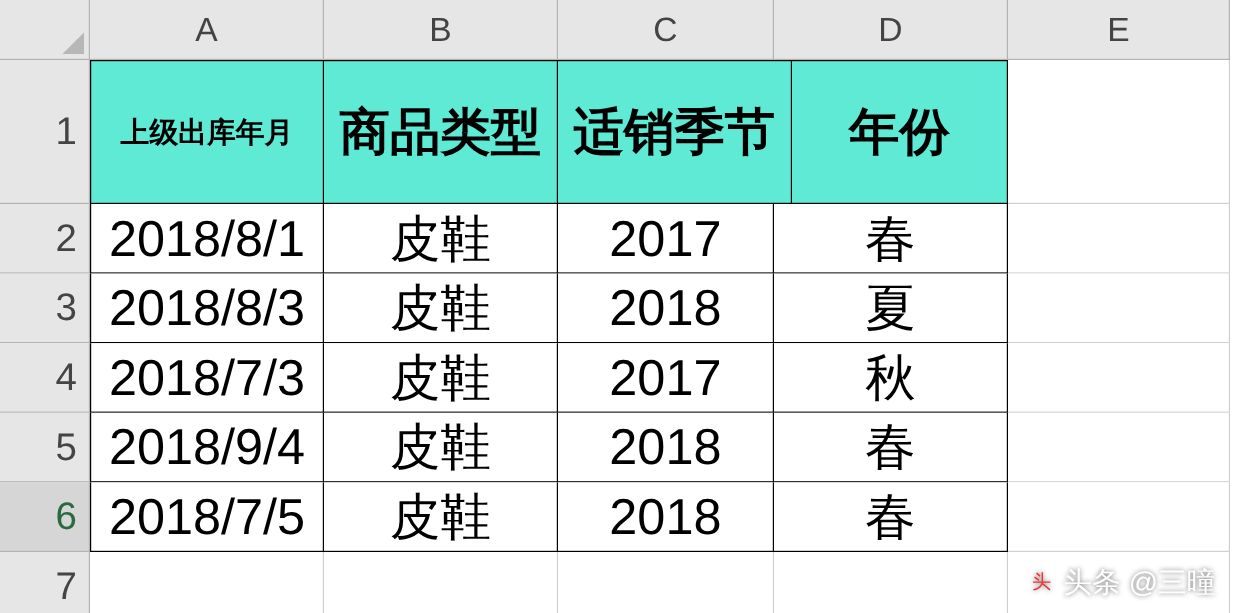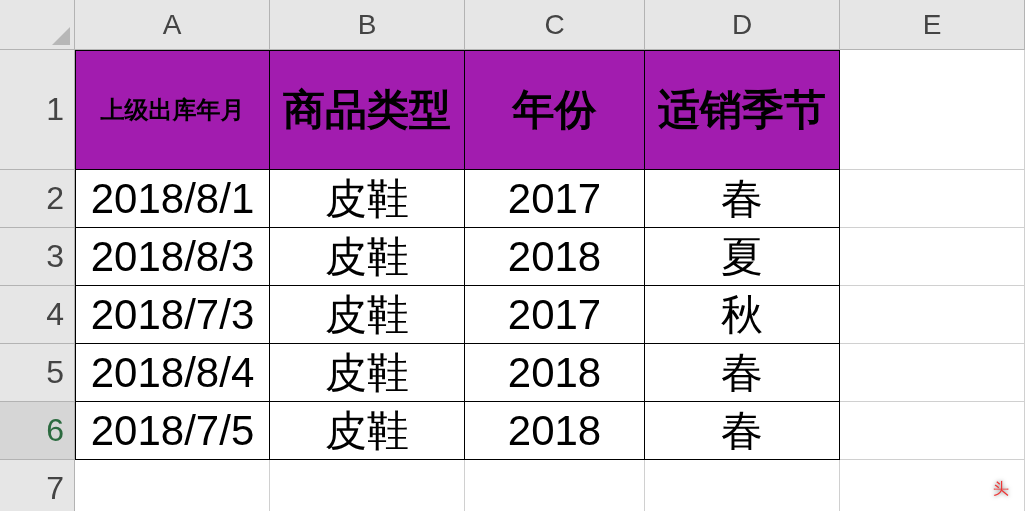--- a/index.html
+++ b/index.html
@@ -50,21 +50,21 @@
       border-right: 1px solid #d0d0d0;
       border-bottom: 1px solid #d0d0d0;
       display: flex; align-items: center; justify-content: center;
       font-size: 42px; color: #000;
       background: #fff;
     }
     .r-header .cell { height: 120px; }
     .r-data .cell, .r-data .row-h { height: 58px; }
     .r-header .row-h { height: 120px; }
     .hdr {
-      background: #a21caf;
+      background: #5eead4;
       font-weight: bold;
       border-right: 1px solid #000;
       border-bottom: 1px solid #000;
       border-top: 1px solid #000;
     }
     .hdr:first-of-type { border-left: 1px solid #000; }
     .hdr.small { font-size: 24px; font-weight: bold; }
     .data {
       border-right: 1px solid #000;
       border-bottom: 1px solid #000;
@@ -101,22 +101,22 @@
     <div class="col-h wB">B</div>
     <div class="col-h wC">C</div>
     <div class="col-h wD">D</div>
     <div class="col-h wE">E</div>
   </div>
 
   <div class="row r-header">
     <div class="row-h">1</div>
     <div class="cell hdr small wA first-col">上级出库年月</div>
     <div class="cell hdr wB">商品类型</div>
+    <div class="cell hdr wD">适销季节</div>
     <div class="cell hdr wC">年份</div>
-    <div class="cell hdr wD">适销季节</div>
     <div class="cell wE"></div>
   </div>
 
   <div class="row r-data">
     <div class="row-h">2</div>
     <div class="cell data wA first-col">2018/8/1</div>
     <div class="cell data wB">皮鞋</div>
     <div class="cell data wC">2017</div>
     <div class="cell data wD">春</div>
     <div class="cell wE"></div>
@@ -135,21 +135,21 @@
     <div class="row-h">4</div>
     <div class="cell data wA first-col">2018/7/3</div>
     <div class="cell data wB">皮鞋</div>
     <div class="cell data wC">2017</div>
     <div class="cell data wD">秋</div>
     <div class="cell wE"></div>
   </div>
 
   <div class="row r-data">
     <div class="row-h">5</div>
-    <div class="cell data wA first-col">2018/8/4</div>
+    <div class="cell data wA first-col">2018/9/4</div>
     <div class="cell data wB">皮鞋</div>
     <div class="cell data wC">2018</div>
     <div class="cell data wD">春</div>
     <div class="cell wE"></div>
   </div>
 
   <div class="row r-data">
     <div class="row-h sel">6</div>
     <div class="cell data wA first-col">2018/7/5</div>
     <div class="cell data wB">皮鞋</div>
@@ -164,13 +164,14 @@
     <div class="cell wB"></div>
     <div class="cell wC"></div>
     <div class="cell wD"></div>
     <div class="cell wE"></div>
   </div>
 
 </div>
 
 <div class="watermark">
   <span class="wm-icon">头</span>
+  <span>头条 @三曈</span>
 </div>
 
 </body></html>

